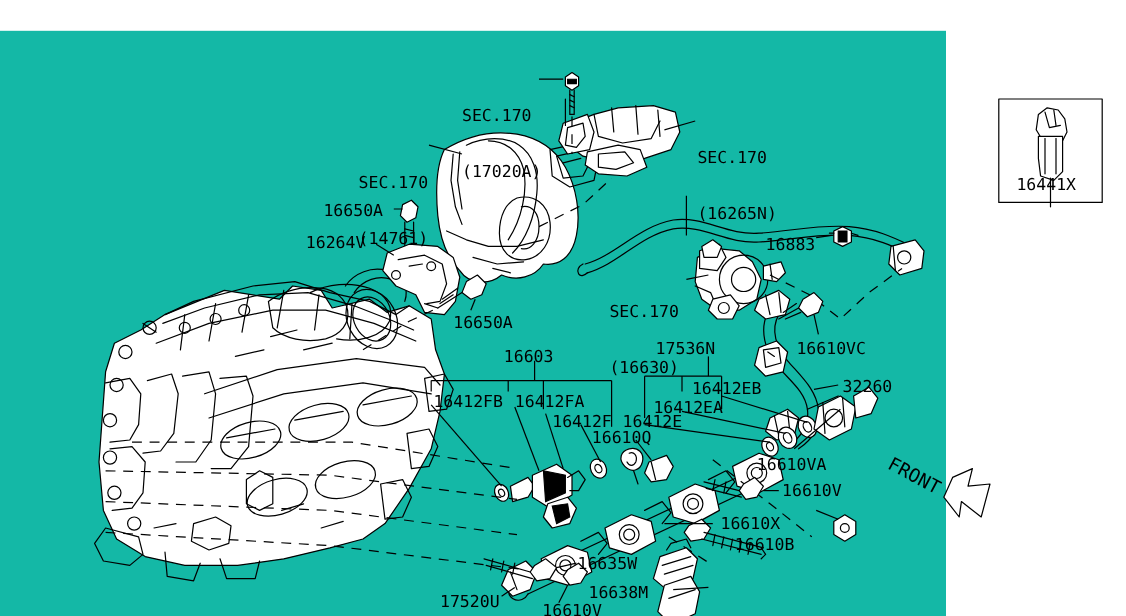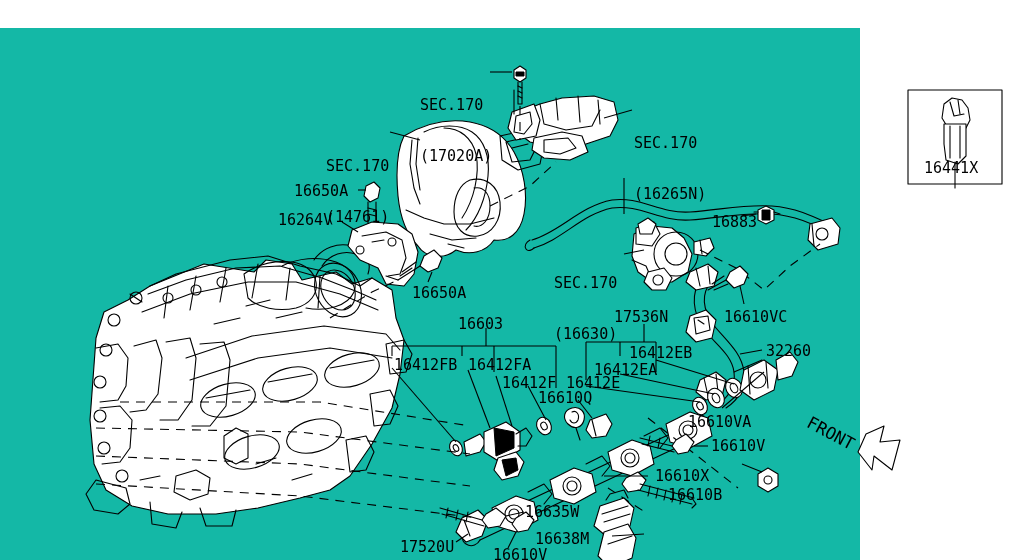--- a/index.html
+++ b/index.html
@@ -477,25 +477,25 @@
 
 
   <div class="lbl two" style="left:554px;top:213px;">
     <div>SEC.170</div>
     <div>(16630)</div>
   </div>
 
   <div class="lbl" style="left:294px;top:155px;">16650A</div>
   <div class="lbl" style="left:278px;top:184px;">16264V</div>
   <div class="lbl" style="left:412px;top:257px;">16650A</div>
-  <div class="lbl" style="left:712px;top:186px;text-align:right;">16883</div>
+  <div class="lbl" style="left:696px;top:186px;text-align:right;">16883</div>
   <div class="lbl" style="left:724px;top:281px;">16610VC</div>
   <div class="lbl" style="left:766px;top:315px;">32260</div>
   <div class="lbl" style="left:458px;top:288px;">16603</div>
-  <div class="lbl" style="left:614px;top:281px;">17536N</div>
+  <div class="lbl" style="left:596px;top:281px;">17536N</div>
   <div class="lbl" style="left:394px;top:329px;">16412FB</div>
   <div class="lbl" style="left:468px;top:329px;">16412FA</div>
   <div class="lbl" style="left:502px;top:347px;">16412F</div>
   <div class="lbl" style="left:538px;top:362px;">16610Q</div>
   <div class="lbl" style="left:566px;top:347px;">16412E</div>
   <div class="lbl" style="left:594px;top:334px;">16412EA</div>
   <div class="lbl" style="left:629px;top:317px;">16412EB</div>
   <div class="lbl" style="left:688px;top:386px;">16610VA</div>
   <div class="lbl" style="left:711px;top:410px;">16610V</div>
   <div class="lbl" style="left:655px;top:440px;">16610X</div>

